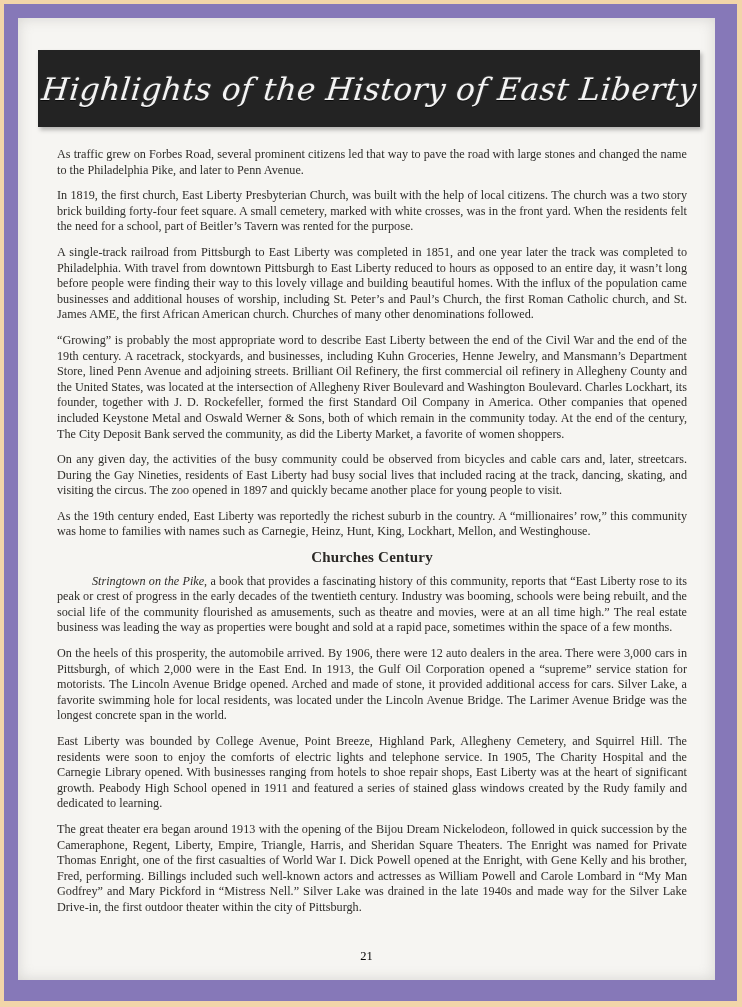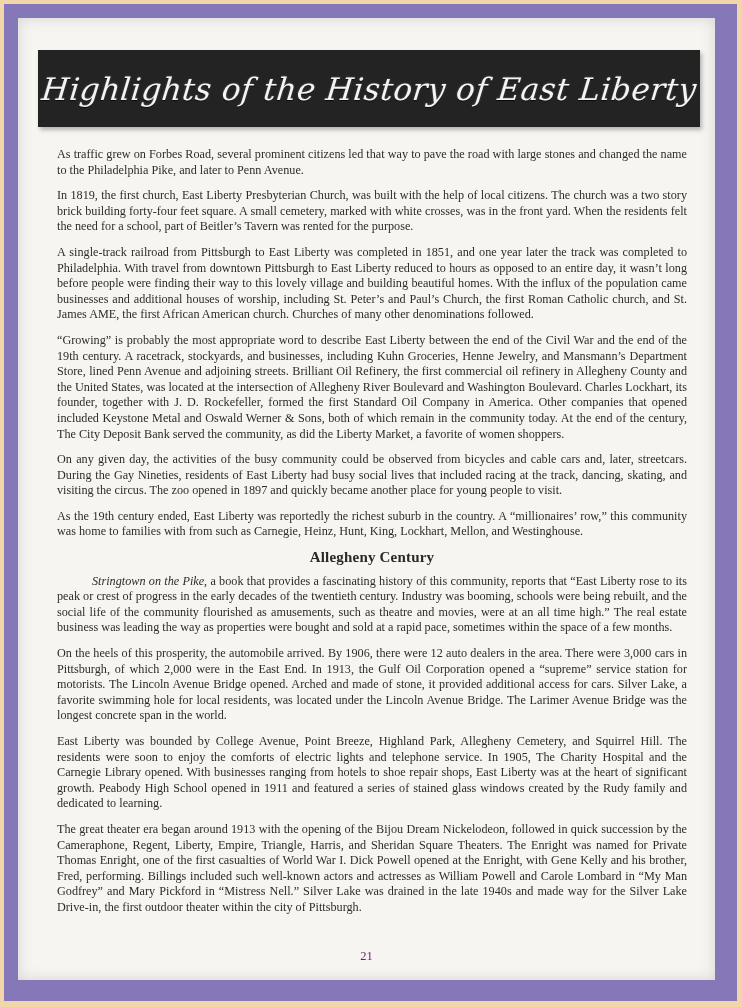--- a/index.html
+++ b/index.html
@@ -71,44 +71,44 @@
     margin: 4px 0 8px 0;
     color: #2b2926;
     letter-spacing: 0.2px;
   }
   .page-number {
     position: absolute;
     left: 0; right: 0;
     bottom: 16px;
     text-align: center;
     font-size: 12.5px;
-    color: #701a75;
+    color: #000000;
   }
   em.book-title { font-style: italic; margin-left: 35px; }
 </style>
 </head>
 <body>
 
 <div class="scan">
   <div class="purple-frame"></div>
   <div class="page">
 
     <div class="banner">
       <span class="banner-title">Highlights of the History of East Liberty</span>
     </div>
 
     <div class="body-text">
       <p>As traffic grew on Forbes Road, several prominent citizens led that way to pave the road with large stones and changed the name to the Philadelphia Pike, and later to Penn Avenue.</p>
       <p>In 1819, the first church, East Liberty Presbyterian Church, was built with the help of local citizens. The church was a two story brick building forty-four feet square. A small cemetery, marked with white crosses, was in the front yard. When the residents felt the need for a school, part of Beitler’s Tavern was rented for the purpose.</p>
       <p>A single-track railroad from Pittsburgh to East Liberty was completed in 1851, and one year later the track was completed to Philadelphia. With travel from downtown Pittsburgh to East Liberty reduced to hours as opposed to an entire day, it wasn’t long before people were finding their way to this lovely village and building beautiful homes. With the influx of the population came businesses and additional houses of worship, including St. Peter’s and Paul’s Church, the first Roman Catholic church, and St. James AME, the first African American church. Churches of many other denominations followed.</p>
       <p>“Growing” is probably the most appropriate word to describe East Liberty between the end of the Civil War and the end of the 19th century. A racetrack, stockyards, and businesses, including Kuhn Groceries, Henne Jewelry, and Mansmann’s Department Store, lined Penn Avenue and adjoining streets. Brilliant Oil Refinery, the first commercial oil refinery in Allegheny County and the United States, was located at the intersection of Allegheny River Boulevard and Washington Boulevard. Charles Lockhart, its founder, together with J. D. Rockefeller, formed the first Standard Oil Company in America. Other companies that opened included Keystone Metal and Oswald Werner &amp; Sons, both of which remain in the community today. At the end of the century, The City Deposit Bank served the community, as did the Liberty Market, a favorite of women shoppers.</p>
       <p>On any given day, the activities of the busy community could be observed from bicycles and cable cars and, later, streetcars. During the Gay Nineties, residents of East Liberty had busy social lives that included racing at the track, dancing, skating, and visiting the circus. The zoo opened in 1897 and quickly became another place for young people to visit.</p>
-      <p>As the 19th century ended, East Liberty was reportedly the richest suburb in the country. A “millionaires’ row,” this community was home to families with from such as Carnegie, Heinz, Hunt, King, Lockhart, Mellon, and Westinghouse.</p>
+      <p>As the 19th century ended, East Liberty was reportedly the richest suburb in the country. A “millionaires’ row,” this community was home to families with names such as Carnegie, Heinz, Hunt, King, Lockhart, Mellon, and Westinghouse.</p>
 
-      <div class="section-heading">Allegheny Century</div>
+      <div class="section-heading">Churches Century</div>
 
       <p><em class="book-title">Stringtown on the Pike</em><span>, a book that provides a fascinating history of this community, reports that “East Liberty rose to its peak or crest of progress in the early decades of the twentieth century. Industry was booming, schools were being rebuilt, and the social life of the community flourished as amusements, such as theatre and movies, were at an all time high.” The real estate business was leading the way as properties were bought and sold at a rapid pace, sometimes within the space of a few months.</span></p>
 
       <p>On the heels of this prosperity, the automobile arrived. By 1906, there were 12 auto dealers in the area. There were 3,000 cars in Pittsburgh, of which 2,000 were in the East End. In 1913, the Gulf Oil Corporation opened a “supreme” service station for motorists. The Lincoln Avenue Bridge opened. Arched and made of stone, it provided additional access for cars. Silver Lake, a favorite swimming hole for local residents, was located under the Lincoln Avenue Bridge. The Larimer Avenue Bridge was the longest concrete span in the world.</p>
       <p>East Liberty was bounded by College Avenue, Point Breeze, Highland Park, Allegheny Cemetery, and Squirrel Hill. The residents were soon to enjoy the comforts of electric lights and telephone service. In 1905, The Charity Hospital and the Carnegie Library opened. With businesses ranging from hotels to shoe repair shops, East Liberty was at the heart of significant growth. Peabody High School opened in 1911 and featured a series of stained glass windows created by the Rudy family and dedicated to learning.</p>
       <p>The great theater era began around 1913 with the opening of the Bijou Dream Nickelodeon, followed in quick succession by the Cameraphone, Regent, Liberty, Empire, Triangle, Harris, and Sheridan Square Theaters. The Enright was named for Private Thomas Enright, one of the first casualties of World War I. Dick Powell opened at the Enright, with Gene Kelly and his brother, Fred, performing. Billings included such well-known actors and actresses as William Powell and Carole Lombard in “My Man Godfrey” and Mary Pickford in “Mistress Nell.” Silver Lake was drained in the late 1940s and made way for the Silver Lake Drive-in, the first outdoor theater within the city of Pittsburgh.</p>
     </div>
 
     <div class="page-number">21</div>
   </div>

